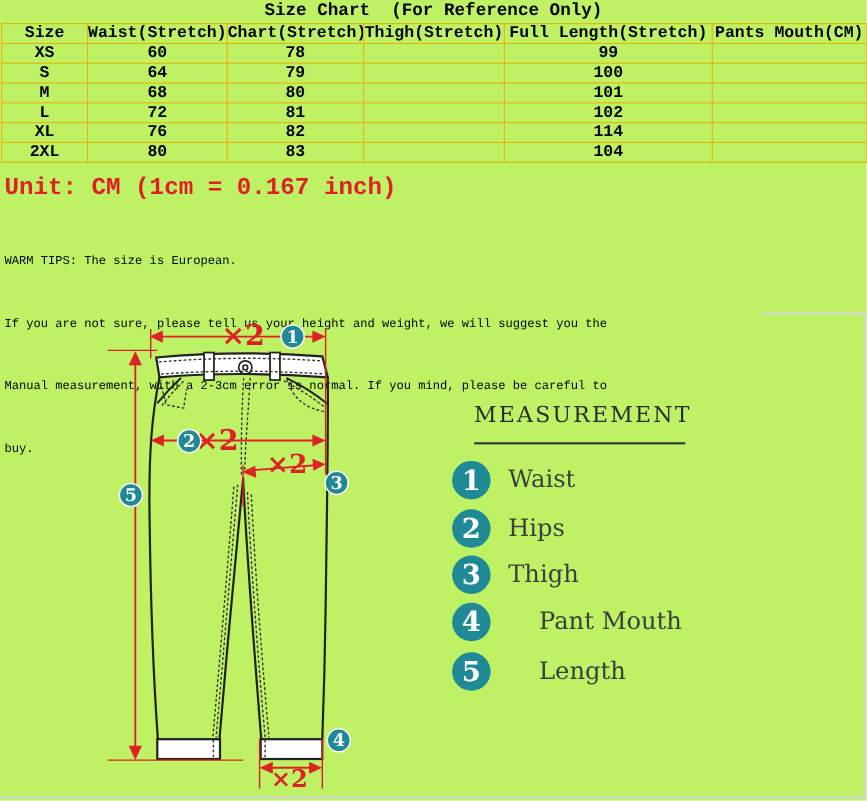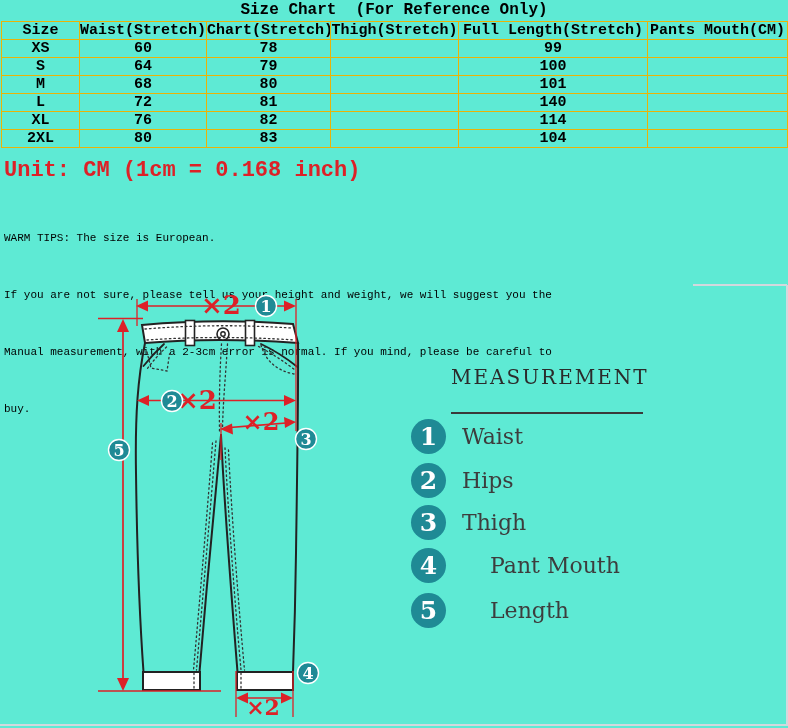--- a/index.html
+++ b/index.html
@@ -1,17 +1,17 @@
 <!DOCTYPE html>
 <html><head>
 <meta charset="utf-8">
 <style>
   html,body { margin:0; padding:0; background:#fff; }
   .page {
-    position:relative; width:788px; height:728px; background:#5eead4;
+    position:relative; width:788px; height:728px; background:#bef264;
     font-family:"Liberation Mono", monospace; overflow:hidden;
   }
   .title {
     position:absolute; top:1px; left:0; width:100%; text-align:center;
     font-weight:bold; font-size:16px; color:#000; white-space:pre;
   }
   table.size {
     position:absolute; top:21px; left:1px; width:786px;
     border-collapse:collapse; table-layout:fixed;
   }
@@ -25,23 +25,23 @@
     position:absolute; top:158px; left:4px; color:#dd2127;
     font-size:22px; font-weight:bold; white-space:pre;
   }
   .tips {
     position:absolute; top:191px; left:4px; color:#000;
     font-size:11px; font-weight:normal; line-height:19px; white-space:pre;
   }
   .diagram { position:absolute; top:283px; left:0; width:788px; height:445px; }
   .diagram svg { position:absolute; top:0; left:0; }
   .m-heading {
-    position:absolute; left:451px; top:82px; width:192px; text-align:center;
+    position:absolute; left:431px; top:82px; width:192px; text-align:center;
     font-family:"DejaVu Serif", serif; font-size:20px; letter-spacing:2px;
-    color:#2b2b2b; border-bottom:2px solid #3a3a3a; padding-bottom:23px;
+    color:#2b2b2b; border-bottom:2px solid #3a3a3a; padding-bottom:13px;
   }
   .legend { position:absolute; left:411px; top:136px; }
   .legend-item { display:flex; align-items:center; height:35px; }
   .legend-item:nth-child(1){ margin-bottom:9px; }
   .legend-item:nth-child(2){ margin-bottom:7px; }
   .legend-item:nth-child(3){ margin-bottom:8px; }
   .legend-item:nth-child(4){ margin-bottom:10px; }
   .legend-circle {
     width:35px; height:35px; border-radius:50%; background:#1f8a95;
     color:#fff; font-family:"DejaVu Serif", serif; font-size:25px;
@@ -104,21 +104,21 @@
         <td>80</td>
         <td></td>
         <td>101</td>
         <td></td>
       </tr>
       <tr>
         <td>L</td>
         <td>72</td>
         <td>81</td>
         <td></td>
-        <td>140</td>
+        <td>102</td>
         <td></td>
       </tr>
       <tr>
         <td>XL</td>
         <td>76</td>
         <td>82</td>
         <td></td>
         <td>114</td>
         <td></td>
       </tr>
@@ -126,21 +126,21 @@
         <td>2XL</td>
         <td>80</td>
         <td>83</td>
         <td></td>
         <td>104</td>
         <td></td>
       </tr>
     </tbody>
   </table>
 
-  <div class="unit">Unit: CM (1cm = 0.168 inch)</div>
+  <div class="unit">Unit: CM (1cm = 0.167 inch)</div>
 
   <div class="tips">
     <div>WARM TIPS: The size is European.</div>
     <div>If you are not sure, please tell us your height and weight, we will suggest you the</div>
     <div>Manual measurement, with a 2-3cm error is normal. If you mind, please be careful to</div>
     <div>buy.</div>
   </div>
 
   <div class="diagram">
     <svg width="788" height="445" viewBox="0 0 788 445">

